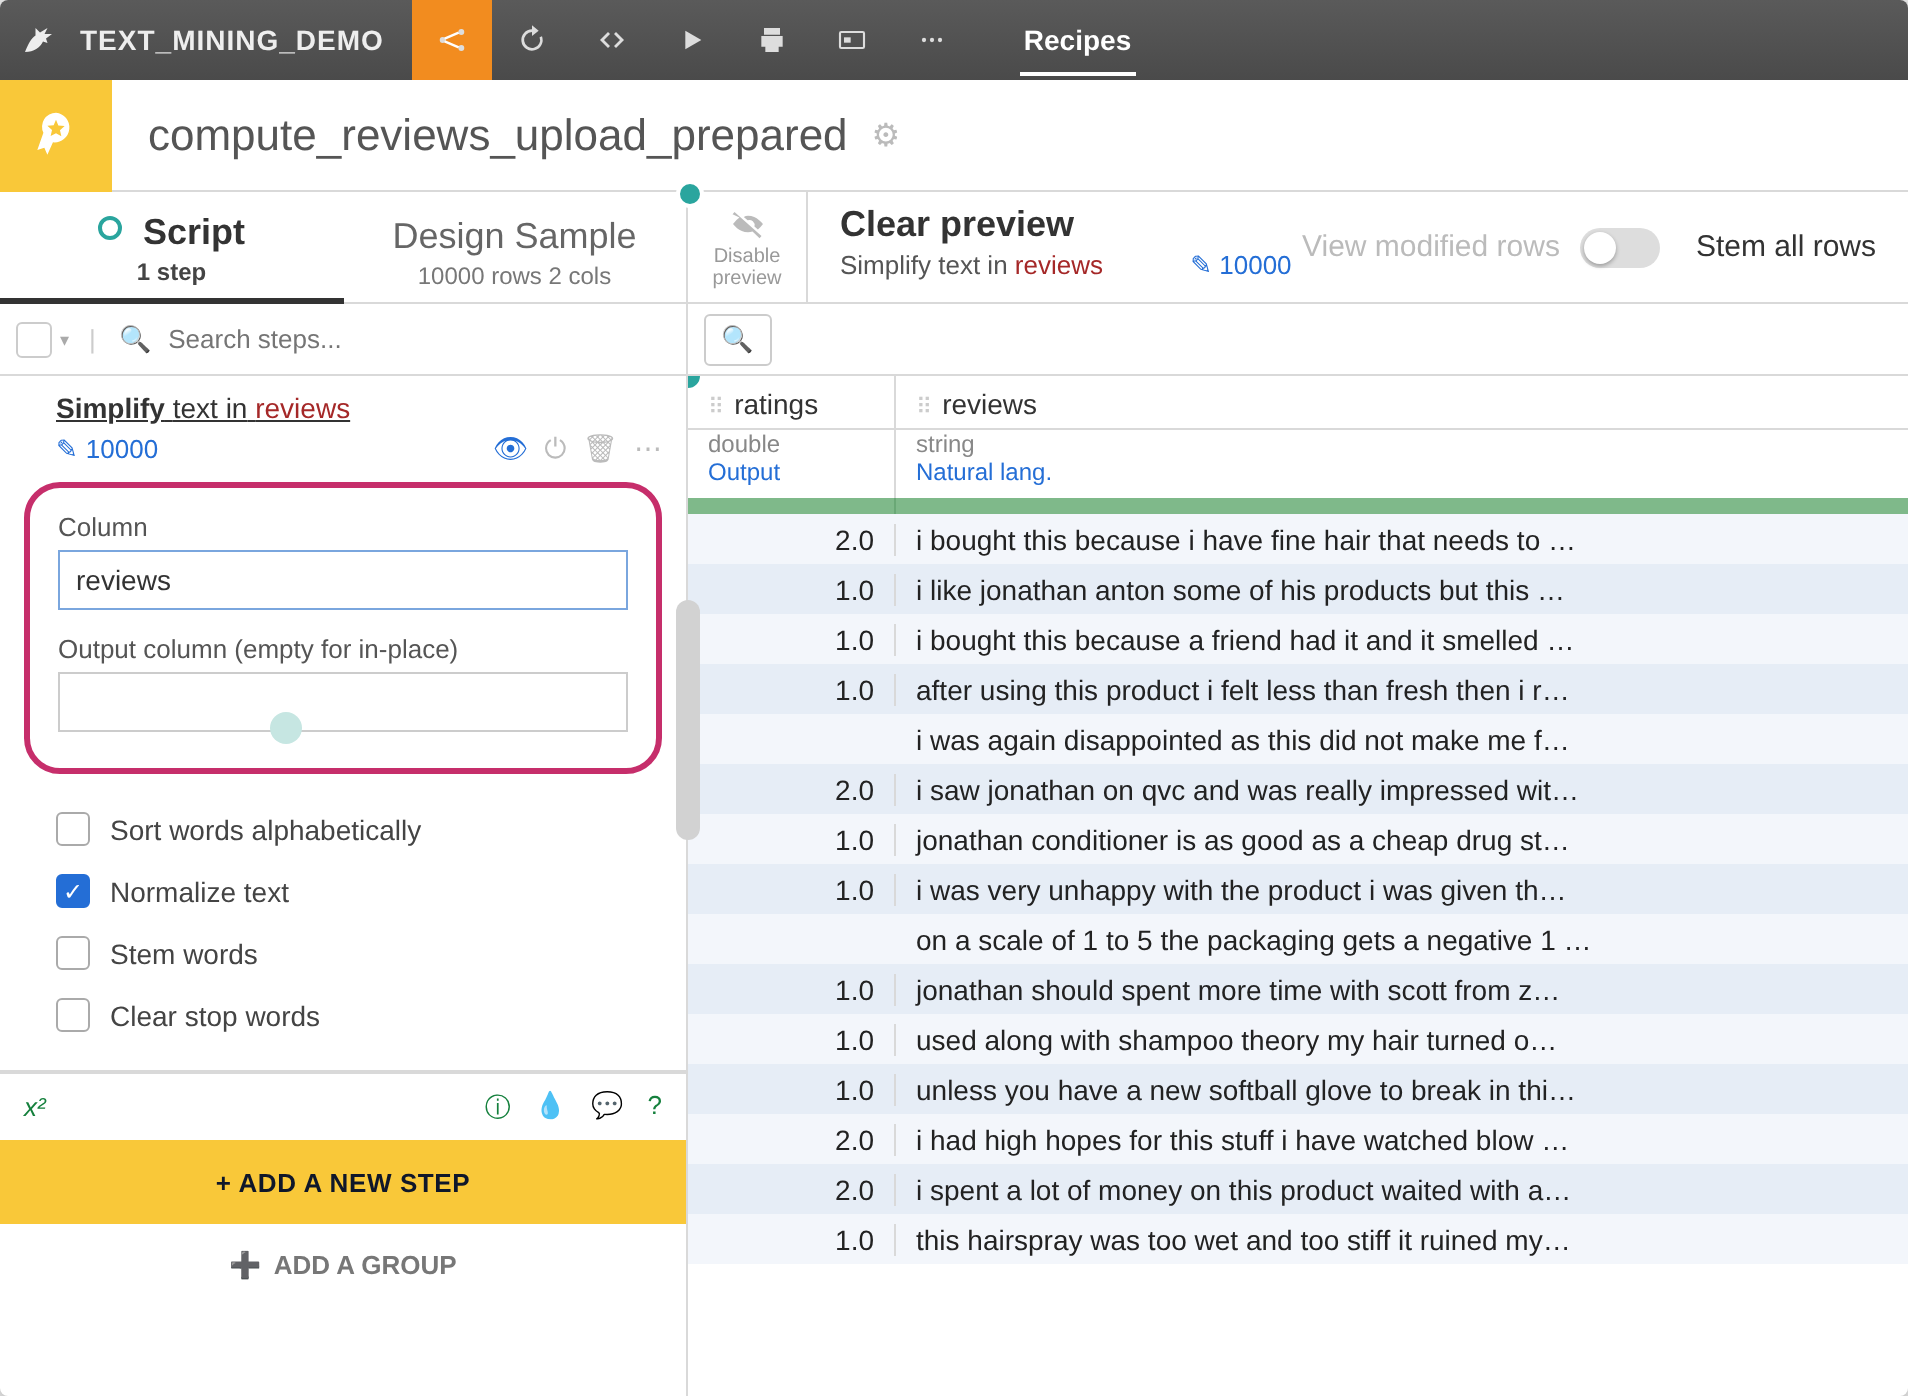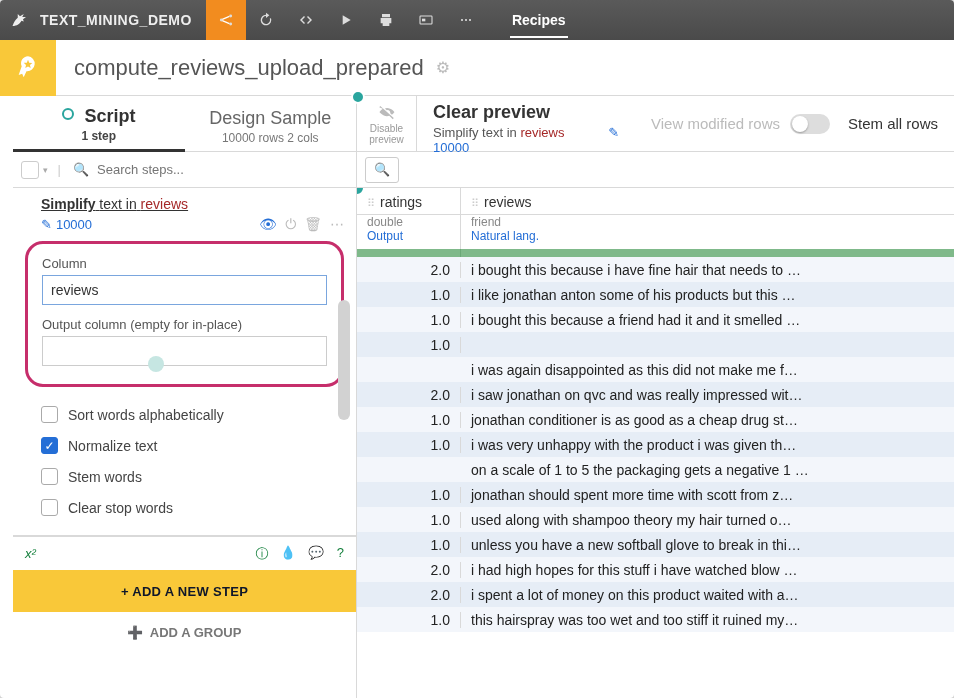--- a/index.html
+++ b/index.html
@@ -30,21 +30,21 @@
   .topbar .sq svg{width:16px;height:16px;fill:#ddd;}
   .topbar .recipes{margin-left:24px;font-weight:600;color:#fff;border-bottom:2px solid #fff;padding:10px 2px 8px;}
   
   .recipebar{height:56px;display:flex;align-items:center;border-bottom:1px solid var(--border);}
   .recipebar .icon{width:56px;height:56px;background:var(--yellow);display:flex;align-items:center;justify-content:center;}
   .recipebar .icon svg{width:28px;height:28px;fill:#fff;}
   .recipebar .name{padding-left:18px;font-size:22px;color:#555;font-weight:300;}
   .recipebar .gear{margin-left:12px;color:#bbb;}
   
   .body{flex:1;display:flex;min-height:0;}
-  .left{width:344px;border-right:1px solid var(--border);display:flex;flex-direction:column;position:relative;margin-left:13px;}
+  .left{width:344px;border-right:1px solid var(--border);display:flex;flex-direction:column;position:relative;}
   .right{flex:1;display:flex;flex-direction:column;min-width:0;}
   
   .ltabs{display:flex;align-items:flex-end;height:56px;border-bottom:1px solid var(--border);}
   .ltab{flex:1;text-align:center;padding:8px 4px 6px;}
   .ltab .dot{width:12px;height:12px;border:2px solid var(--teal);background:#fff;border-radius:50%;display:inline-block;vertical-align:2px;margin-right:6px;}
   .ltab .title{font-size:18px;font-weight:700;color:#333;}
   .ltab .sub{font-size:12px;font-weight:700;color:#444;margin-top:2px;}
   .ltab.sample .title{font-size:18px;font-weight:400;color:#666;}
   .ltab.sample .sub{font-weight:400;color:#777;}
   .ltab.active{border-bottom:3px solid #333;margin-bottom:-1px;}
@@ -302,21 +302,21 @@
       </div>
 
       <div class="table">
         <div class="tealdot-corner"></div>
         <div class="thead">
           <div class="thcell ratings"><span class="grip">⠿</span><span>ratings</span></div>
           <div class="thcell reviews"><span class="grip">⠿</span><span>reviews</span></div>
         </div>
         <div class="thead2">
           <div class="c1">double</div>
-          <div class="c2">friend</div>
+          <div class="c2">string</div>
         </div>
         <div class="thead3">
           <div class="c1"><a>Output</a></div>
           <div class="c2"><a>Natural lang.</a></div>
         </div>
         <div class="greenbar">
             <div class="c1"></div>
           </div>
         <div class="rows" id="rows">
             <div class="row">
@@ -326,20 +326,21 @@
             <div class="row">
               <div class="c1">1.0</div>
               <div class="c2">i like jonathan anton some of his products but this …</div>
             </div>
             <div class="row">
               <div class="c1">1.0</div>
               <div class="c2">i bought this because a friend had it and it smelled …</div>
             </div>
             <div class="row">
               <div class="c1">1.0</div>
+              <div class="c2">after using this product i felt less than fresh then i r…</div>
             </div>
             <div class="row">
               <div class="c1"></div>
               <div class="c2">i was again disappointed as this did not make me f…</div>
             </div>
             <div class="row">
               <div class="c1">2.0</div>
               <div class="c2">i saw jonathan on qvc and was really impressed wit…</div>
             </div>
             <div class="row">

